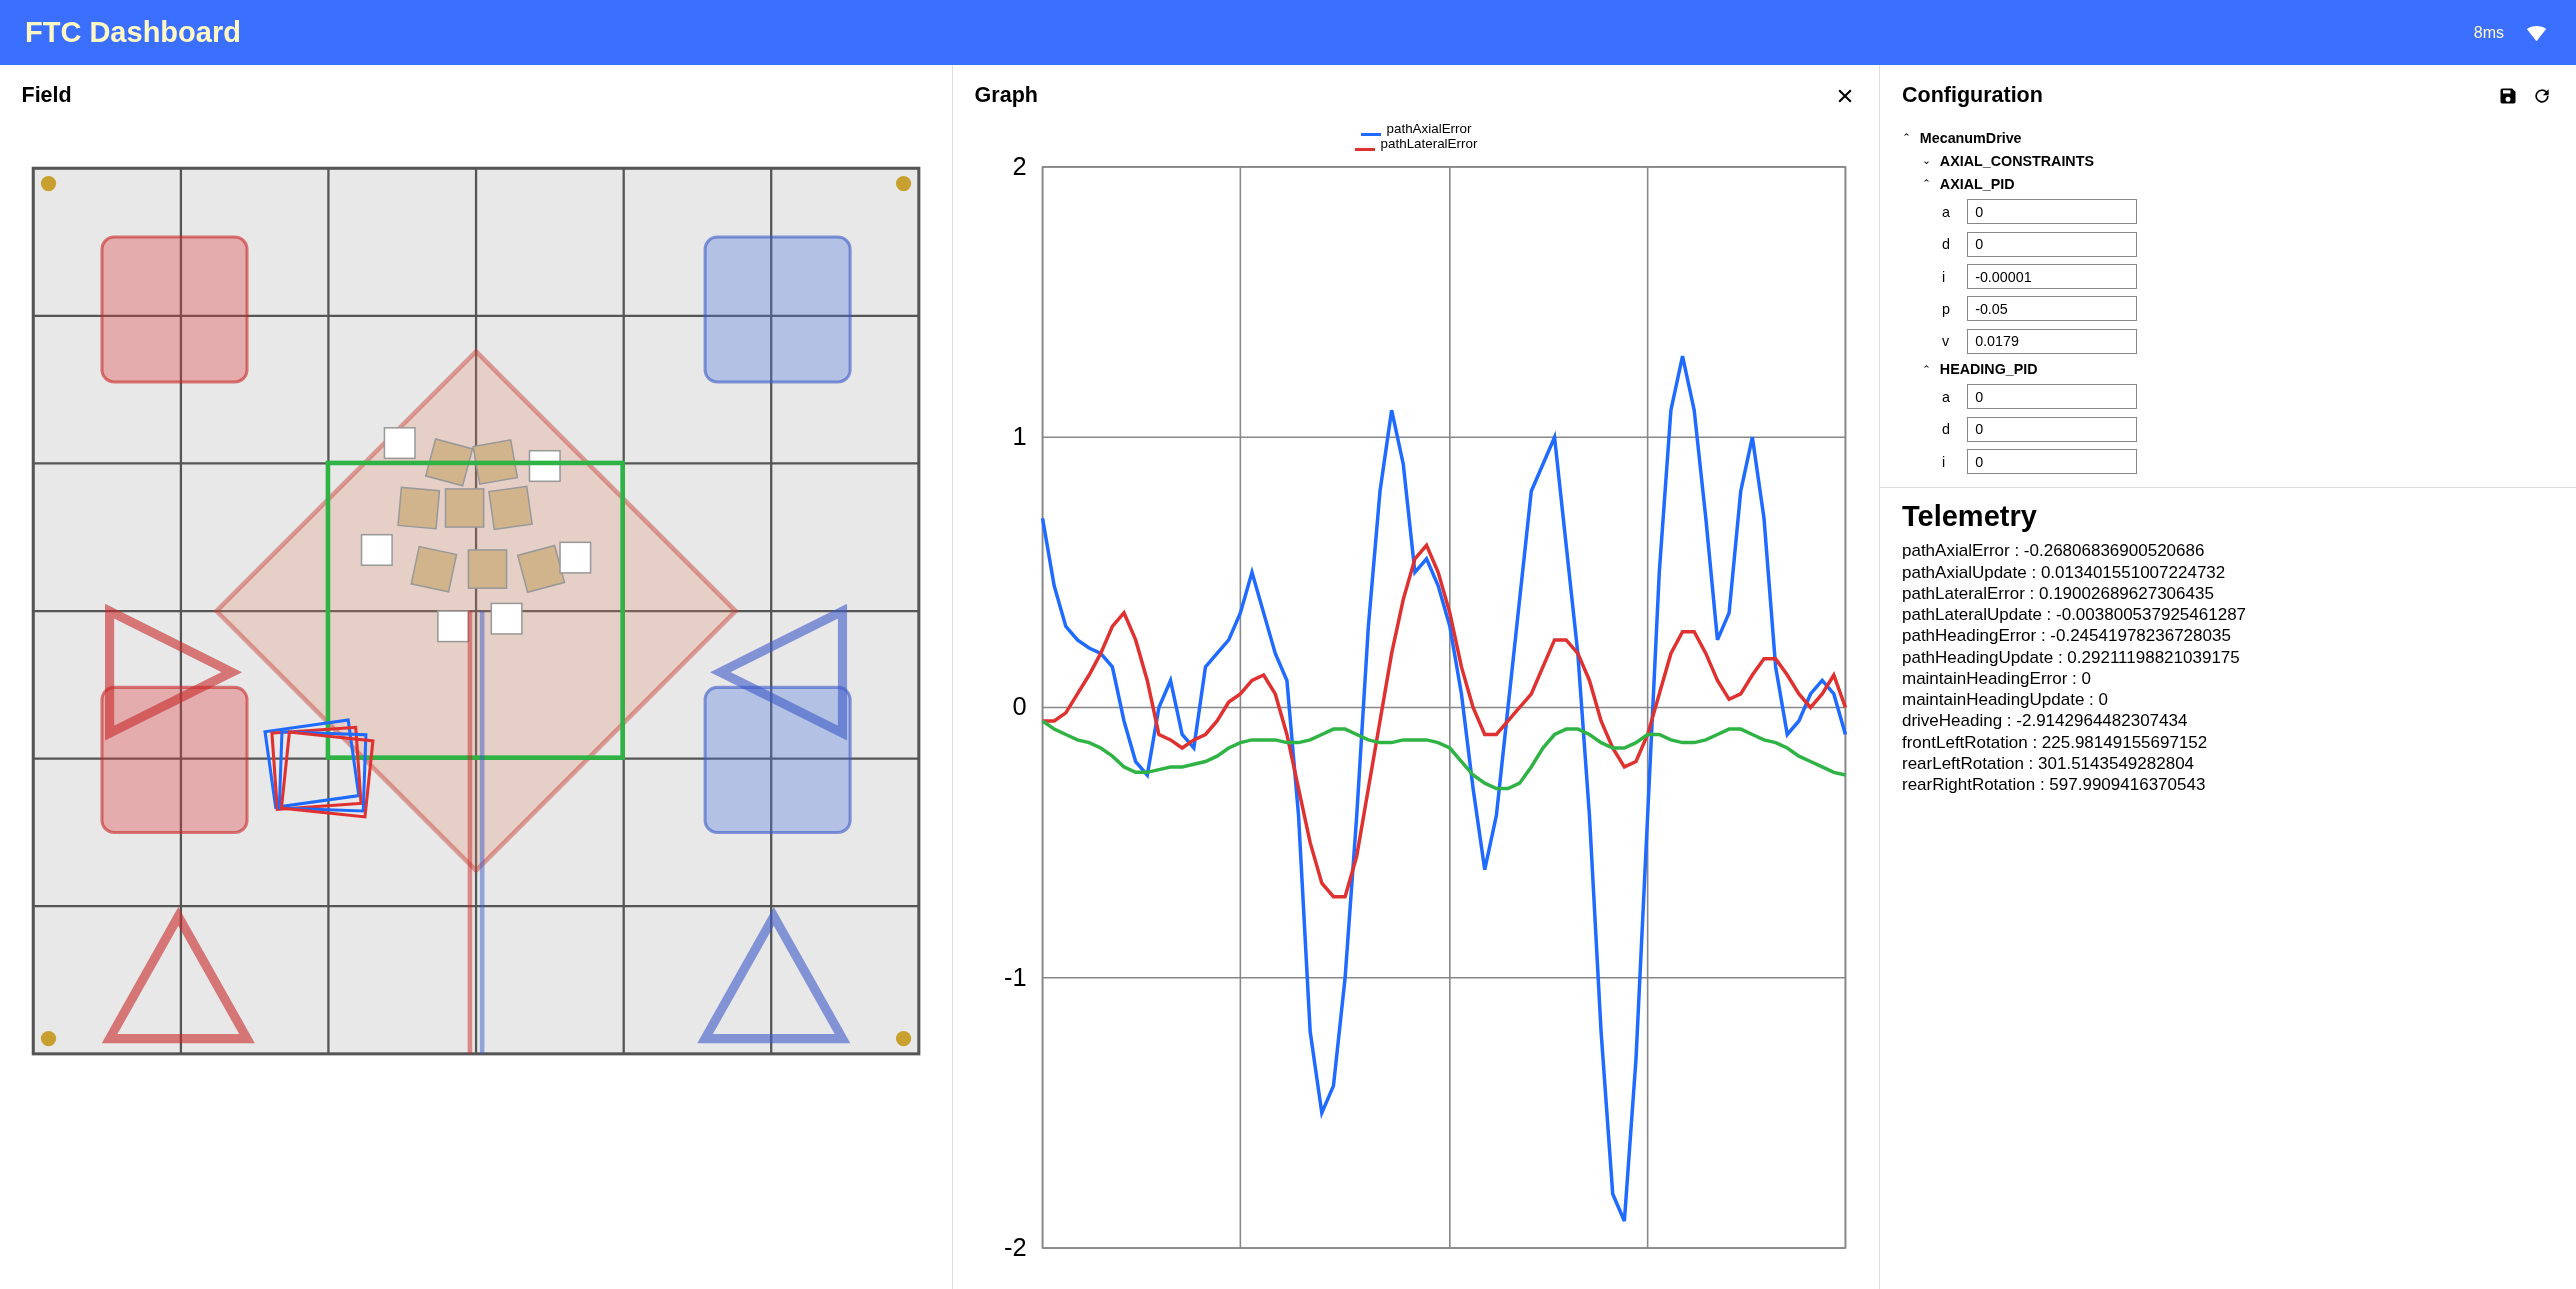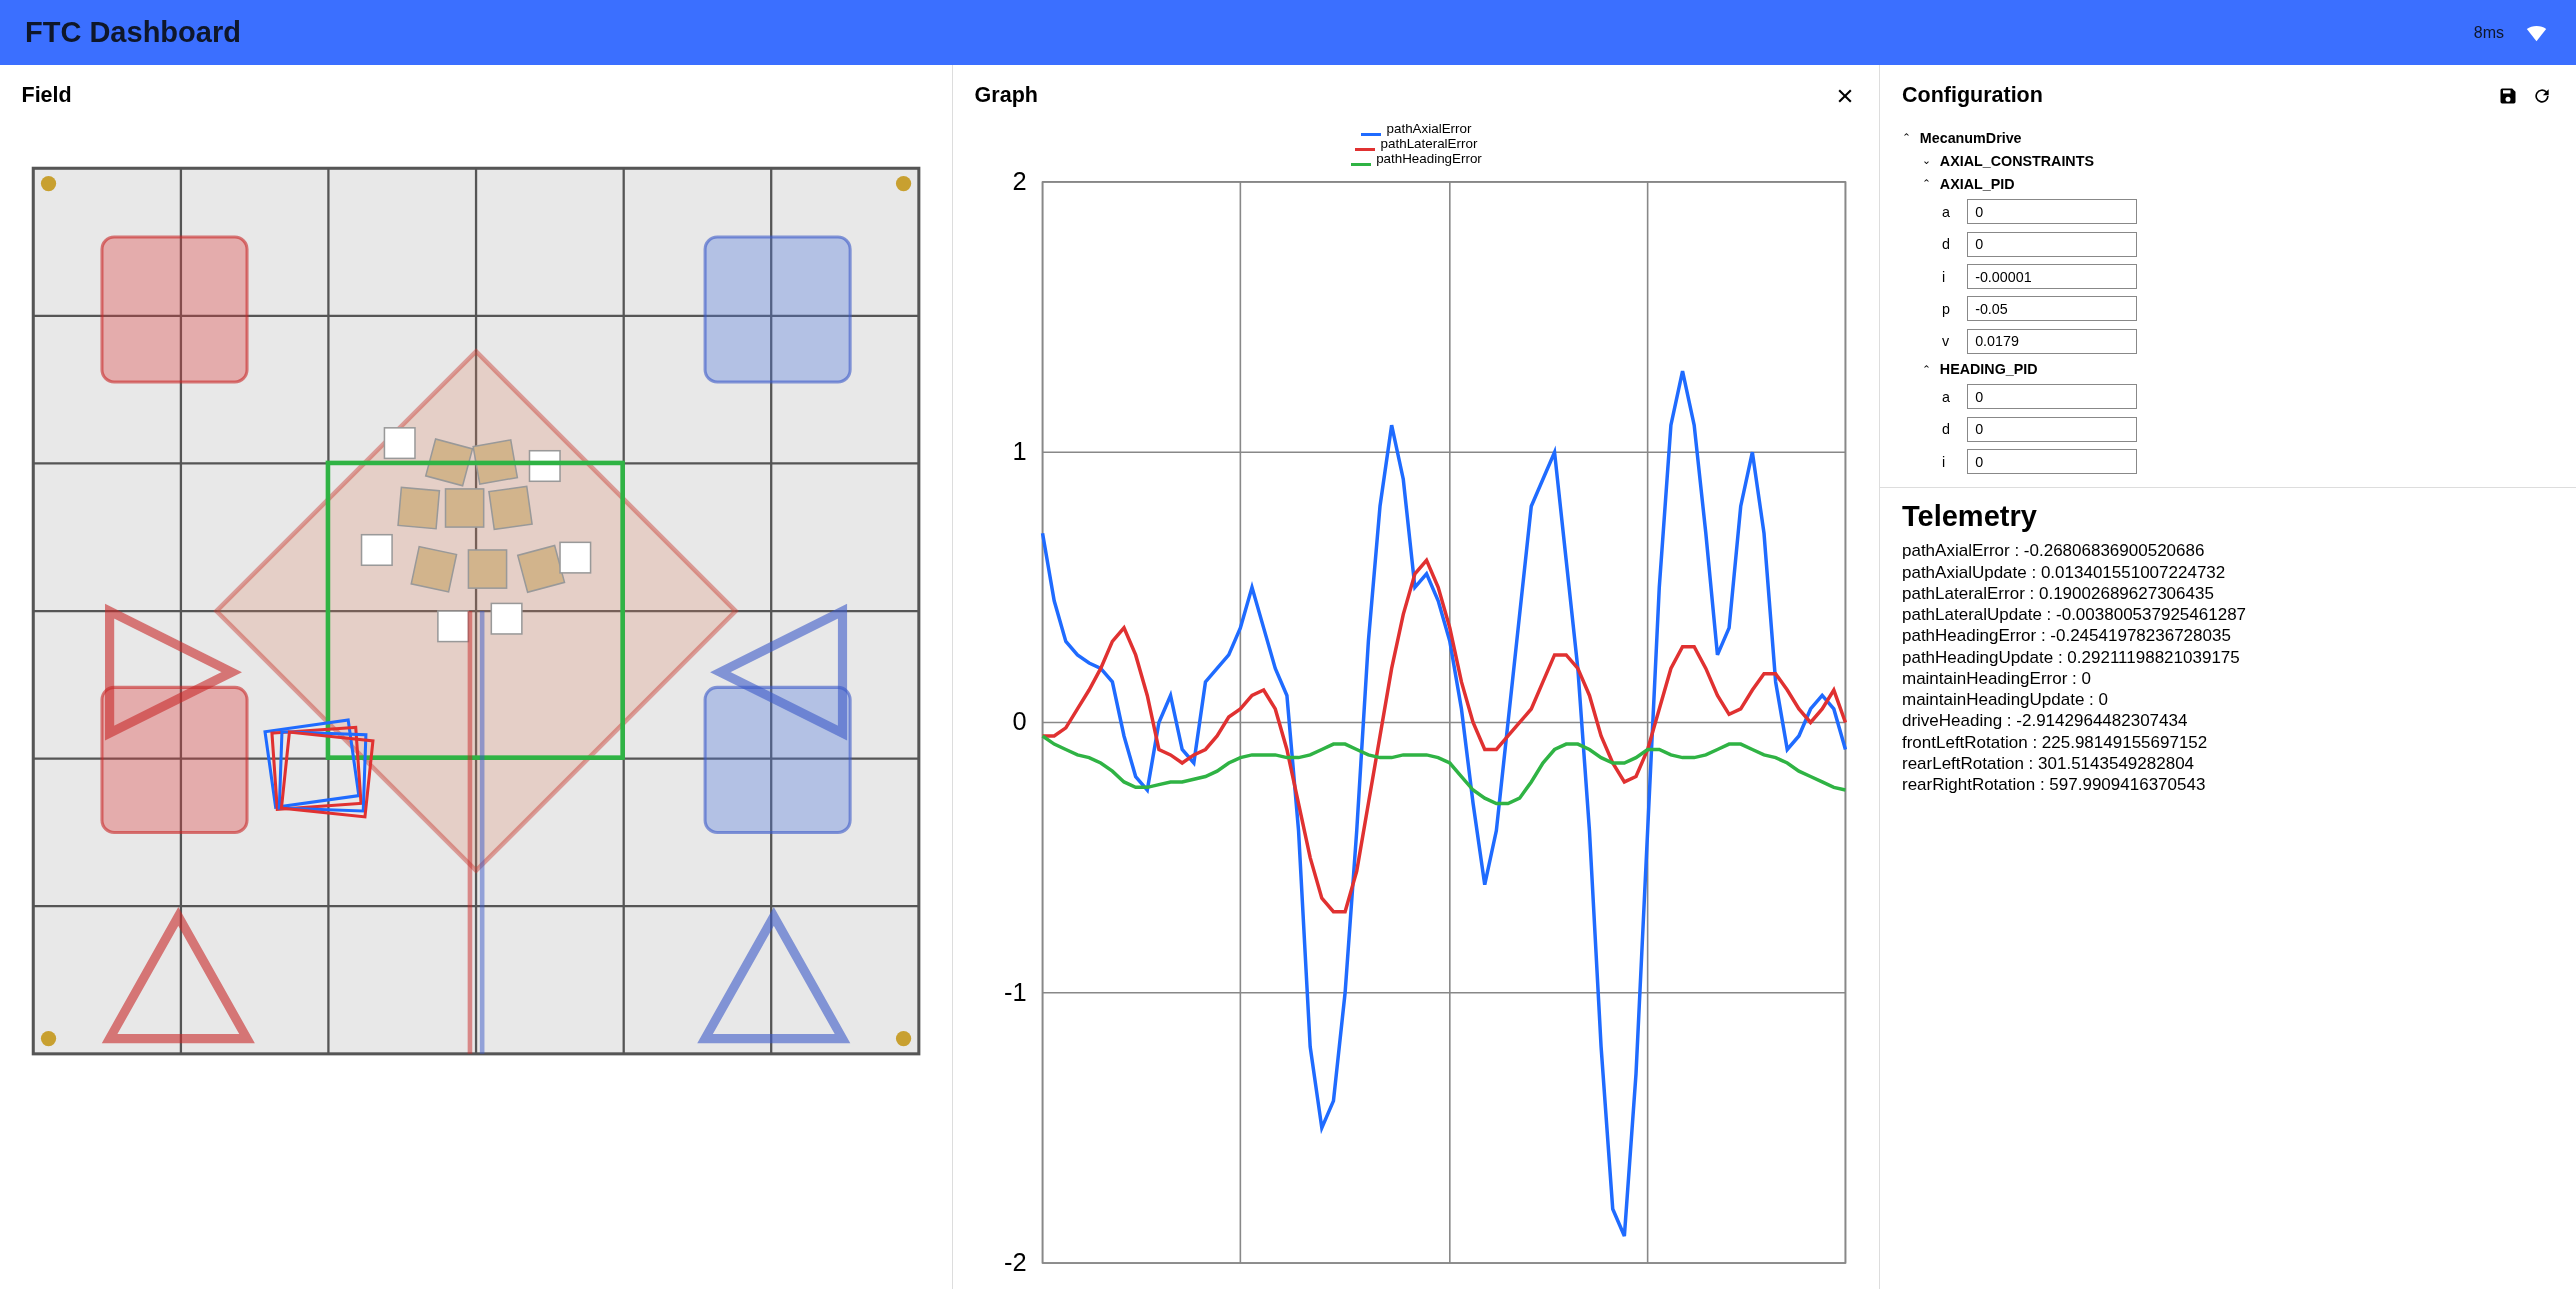--- a/index.html
+++ b/index.html
@@ -1,17 +1,17 @@
 <!DOCTYPE html>
 <html style="font-size:14.3px"><head>
 <meta charset="utf-8">
 <style>
 * { margin: 0; padding: 0; box-sizing: border-box; }
 body { font-family: -apple-system, BlinkMacSystemFont, "Segoe UI", Helvetica, Arial, sans-serif; background: #fff; color: #000; }
-.header { background: #3b6fff; color: #0f172a; display: flex; align-items: center; padding: 16px 25px; }
+.header { background: #3b6fff; color: #fef9c3; display: flex; align-items: center; padding: 16px 25px; }
 .header-title { font-size: 29px; font-weight: 700; flex: 1; }
 .header-ping { font-size: 16px; margin-right: 18px; margin-left: 48px; }
 .wifi-icon { width: 29px; height: 29px; }
 
 .layout { display: flex; height: calc(100vh - 63px); }
 .panel { border-right: 0.9px solid #ddd; display: flex; flex-direction: column; }
 .panel:last-child { border-right: none; }
 .panel-field { width: 37%; }
 .panel-graph { width: 36%; }
 .panel-config { width: 27%; }
@@ -146,24 +146,20 @@
     </div>
     <div class="panel-body">
       <div class="graph-legend" id="legend">
           <div class="legend-row">
             <span class="legend-swatch" style="background: rgb(31, 107, 255);"></span>
             <span>pathAxialError</span>
           </div>
           <div class="legend-row">
             <span class="legend-swatch" style="background: rgb(224, 49, 49);"></span>
             <span>pathLateralError</span>
-          </div>
-          <div class="legend-row">
-            <span class="legend-swatch" style="background: rgb(47, 179, 68);"></span>
-            <span>pathHeadingError</span>
           </div>
         </div>
       <svg class="graph-svg" viewBox="0 0 560 700" id="graph-svg">
           <line x1="45" y1="690" x2="550" y2="690" stroke="#888" stroke-width="1"></line>
           <text x="35" y="695" text-anchor="end" font-size="16" fill="#000">-2</text>
           <line x1="45" y1="520" x2="550" y2="520" stroke="#888" stroke-width="1"></line>
           <text x="35" y="525" text-anchor="end" font-size="16" fill="#000">-1</text>
           <line x1="45" y1="350" x2="550" y2="350" stroke="#888" stroke-width="1"></line>
           <text x="35" y="355" text-anchor="end" font-size="16" fill="#000">0</text>
           <line x1="45" y1="180" x2="550" y2="180" stroke="#888" stroke-width="1"></line>

